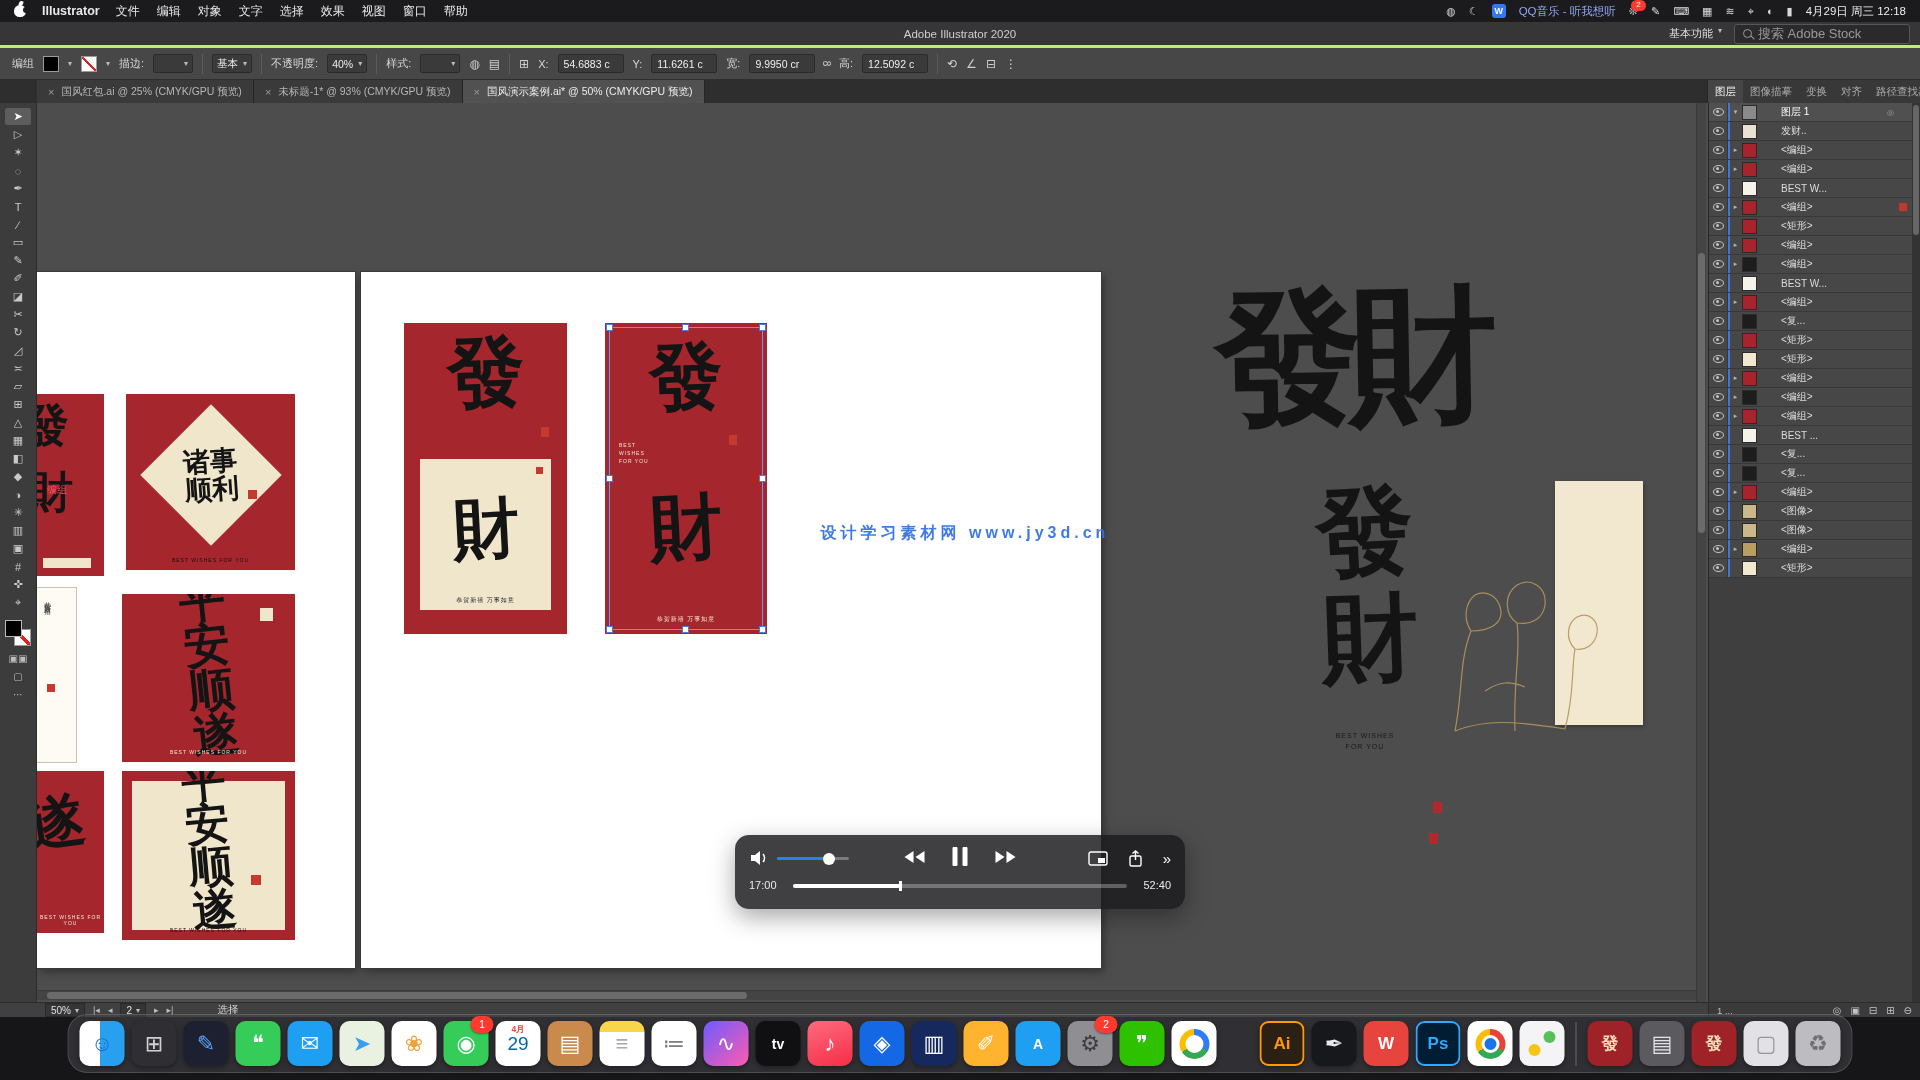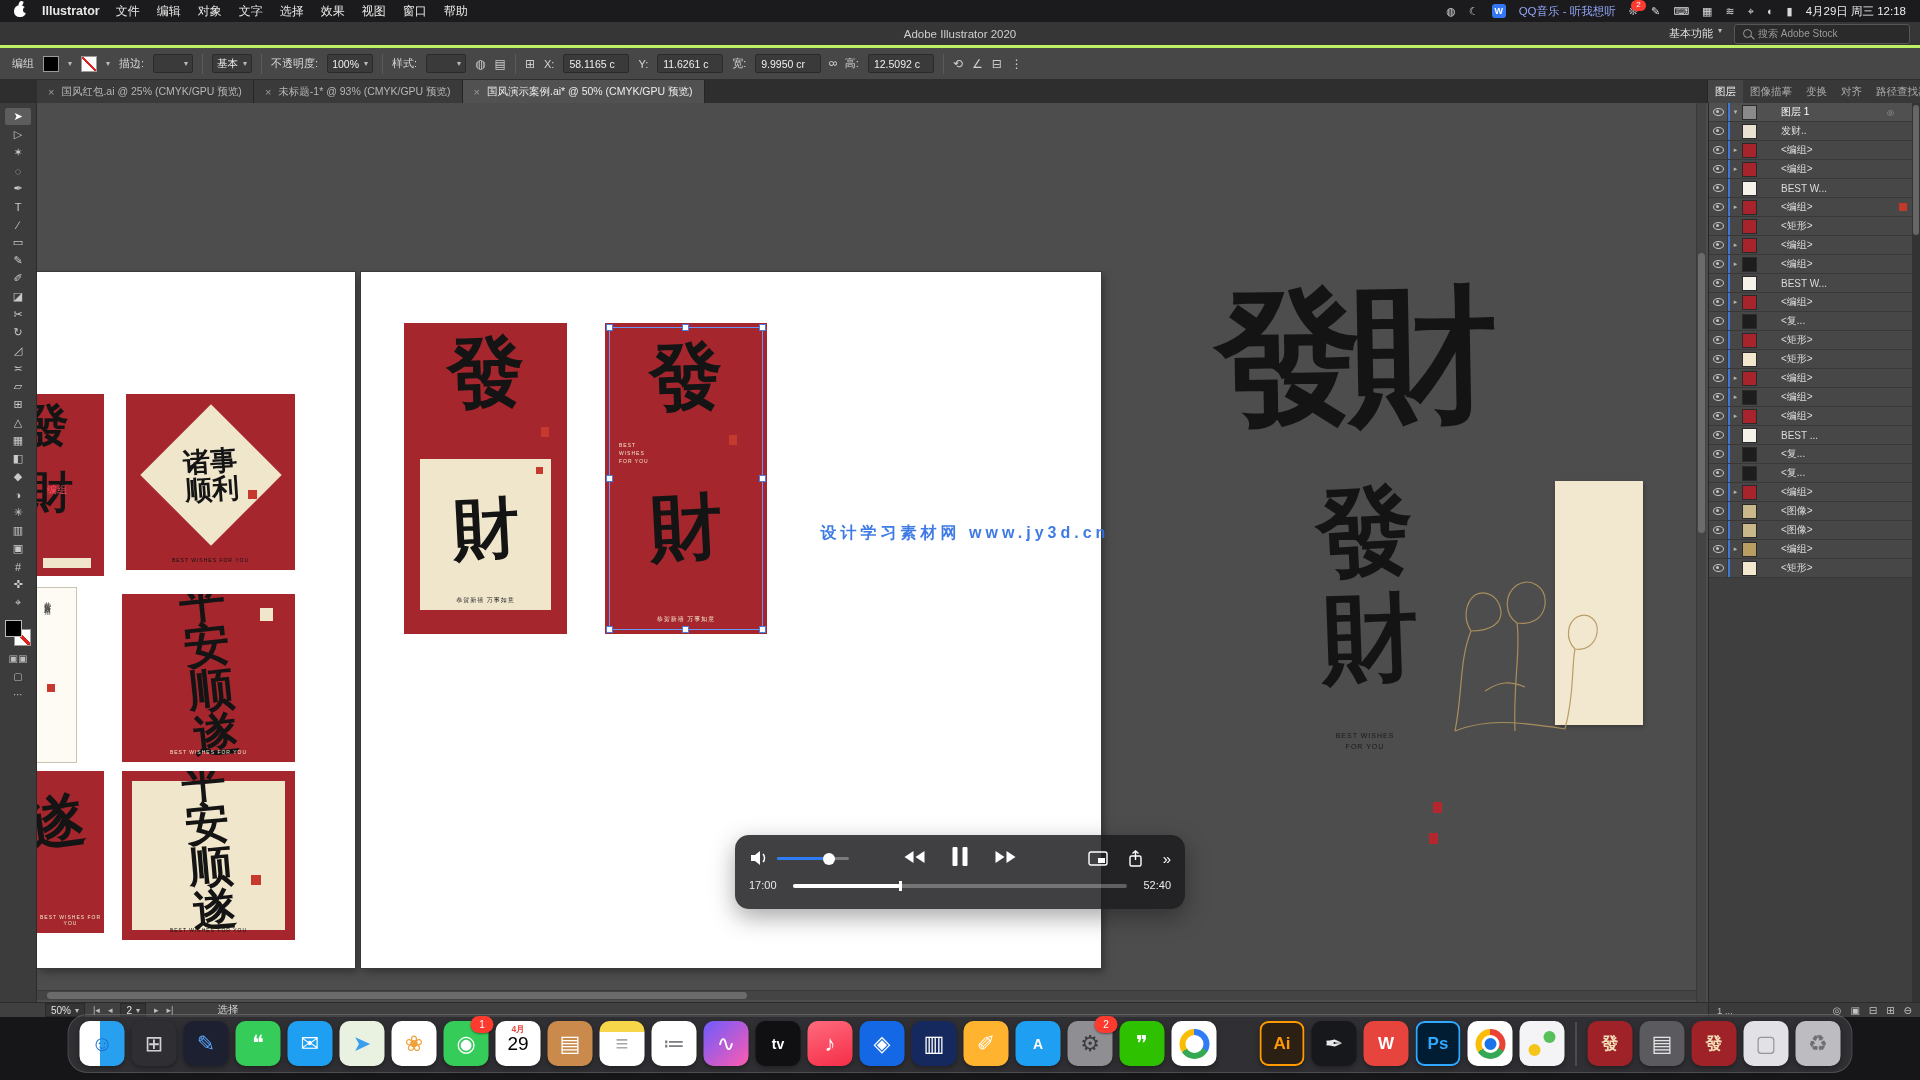--- a/index.html
+++ b/index.html
@@ -24,21 +24,21 @@
   .status-text{white-space:nowrap;}
 
   
   #titlebar{position:absolute;left:0;top:22px;width:1920px;height:26px;background:#363636;border-bottom:3px solid #bef264;
     display:flex;align-items:center;box-sizing:border-box;padding:0 10px;z-index:40;}
   #tb-title{position:absolute;left:0;right:0;text-align:center;color:#cfcfcf;font-size:11.5px;}
   #tb-right{margin-left:auto;display:flex;align-items:center;gap:12px;z-index:2;}
   .workspace{display:flex;align-items:flex-start;gap:5px;color:#dedede;font-size:11px;}
   .caret{font-size:8px;color:#bbb;}
   .searchbox{display:flex;align-items:center;gap:6px;background:#2a2a2a;border:1px solid #565656;border-radius:3px;
-    height:18px;width:158px;padding:0 8px;color:#9a9a9a;font-size:10px;}
+    height:18px;width:158px;padding:0 8px;color:#9a9a9a;font-size:13px;}
   .mag{width:7px;height:7px;border:1.4px solid #9a9a9a;border-radius:50%;position:relative;flex:0 0 auto;}
   .mag::after{content:"";position:absolute;width:5px;height:1.4px;background:#9a9a9a;left:6px;top:7px;transform:rotate(45deg);}
 
   
   #controlbar{position:absolute;left:0;top:48px;width:1920px;height:32px;background:#474747;border-bottom:1px solid #2e2e2e;
     display:flex;align-items:center;box-sizing:border-box;padding:0 12px;gap:9px;color:#dcdcdc;font-size:11px;z-index:40;}
   .cb-label{color:#d6d6d6;white-space:nowrap;}
   .cb-sep{width:1px;height:20px;background:#5a5a5a;flex:0 0 auto;}
   .cb-field{background:#3a3a3a;border:1px solid #2b2b2b;border-radius:2px;height:17px;display:flex;align-items:center;
     padding:0 5px;color:#eee;font-size:10.5px;min-width:54px;white-space:nowrap;}
@@ -205,21 +205,21 @@
   #dock{position:absolute;left:50%;bottom:7px;transform:translateX(-50%);display:flex;align-items:center;gap:7px;
     padding:6px 11px;background:rgba(72,72,78,.52);border:1px solid rgba(255,255,255,.14);border-radius:20px;z-index:60;}
   .dicon{width:45px;height:45px;border-radius:10px;position:relative;display:flex;align-items:center;justify-content:center;
     font-size:22px;box-shadow:0 2px 5px rgba(0,0,0,.35);flex:0 0 auto;}
   .dicon .dglyph{line-height:1;}
   .dicon.smalltext .dglyph{font-size:14px;font-weight:bold;}
   .dbadge{position:absolute;top:-5px;right:-5px;min-width:17px;height:17px;border-radius:9px;background:#ff3b30;color:#fff;
     font-size:10px;display:flex;align-items:center;justify-content:center;padding:0 3px;box-shadow:0 1px 2px rgba(0,0,0,.4);}
   .ddivider{width:1px;height:44px;background:rgba(255,255,255,.28);margin:0 4px;flex:0 0 auto;}
   .cal-month{font-size:8.5px;color:#e8453c;line-height:1;margin-top:4px;font-weight:bold;}
-  .cal-day{font-size:19px;color:#000000;line-height:1.05;font-weight:300;}
+  .cal-day{font-size:19px;color:#0369a1;line-height:1.05;font-weight:300;}
   .dicon.calendar{flex-direction:column;justify-content:flex-start;}
   .chr-ring{position:absolute;width:30px;height:30px;border-radius:50%;}
   .chr-center{position:absolute;width:12px;height:12px;border-radius:50%;border:3px solid #fff;}
   .dot1{position:absolute;left:9px;bottom:10px;width:12px;height:12px;border-radius:50%;background:#f5c518;}
   .dot2{position:absolute;right:9px;top:10px;width:12px;height:12px;border-radius:50%;background:#58c05a;}
 </style>
 </head>
 <body>
 
 <div id="screen">
@@ -281,35 +281,35 @@
         <span class="caret">▾</span>
       </span>
     <span class="cb-sep"></span>
     <span class="cb-drop">
       <span>基本</span>
       <span class="caret">▾</span>
     </span>
     <span class="cb-sep"></span>
     <span class="cb-label">不透明度:</span>
     <span class="cb-drop">
-      <span>100%</span>
+      <span>40%</span>
       <span class="caret">▾</span>
     </span>
     <span class="cb-sep"></span>
     <span class="cb-label">样式:</span>
     <span class="cb-drop">
         <span></span>
         <span class="caret">▾</span>
       </span>
     <span class="cb-icon">◍</span>
     <span class="cb-icon">▤</span>
     <span class="cb-sep"></span>
     <span class="cb-icon">⊞</span>
     <span class="cb-label">X:</span>
-    <span class="cb-field">58.1165 c</span>
+    <span class="cb-field">54.6883 c</span>
     <span class="cb-label">Y:</span>
     <span class="cb-field">11.6261 c</span>
     <span class="cb-label">宽:</span>
     <span class="cb-field">9.9950 cr</span>
     <span class="linkglyph">8</span>
     <span class="cb-label">高:</span>
     <span class="cb-field">12.5092 c</span>
     <span class="cb-sep"></span>
     <span class="cb-icon">⟲</span>
     <span class="cb-icon">∠</span>

